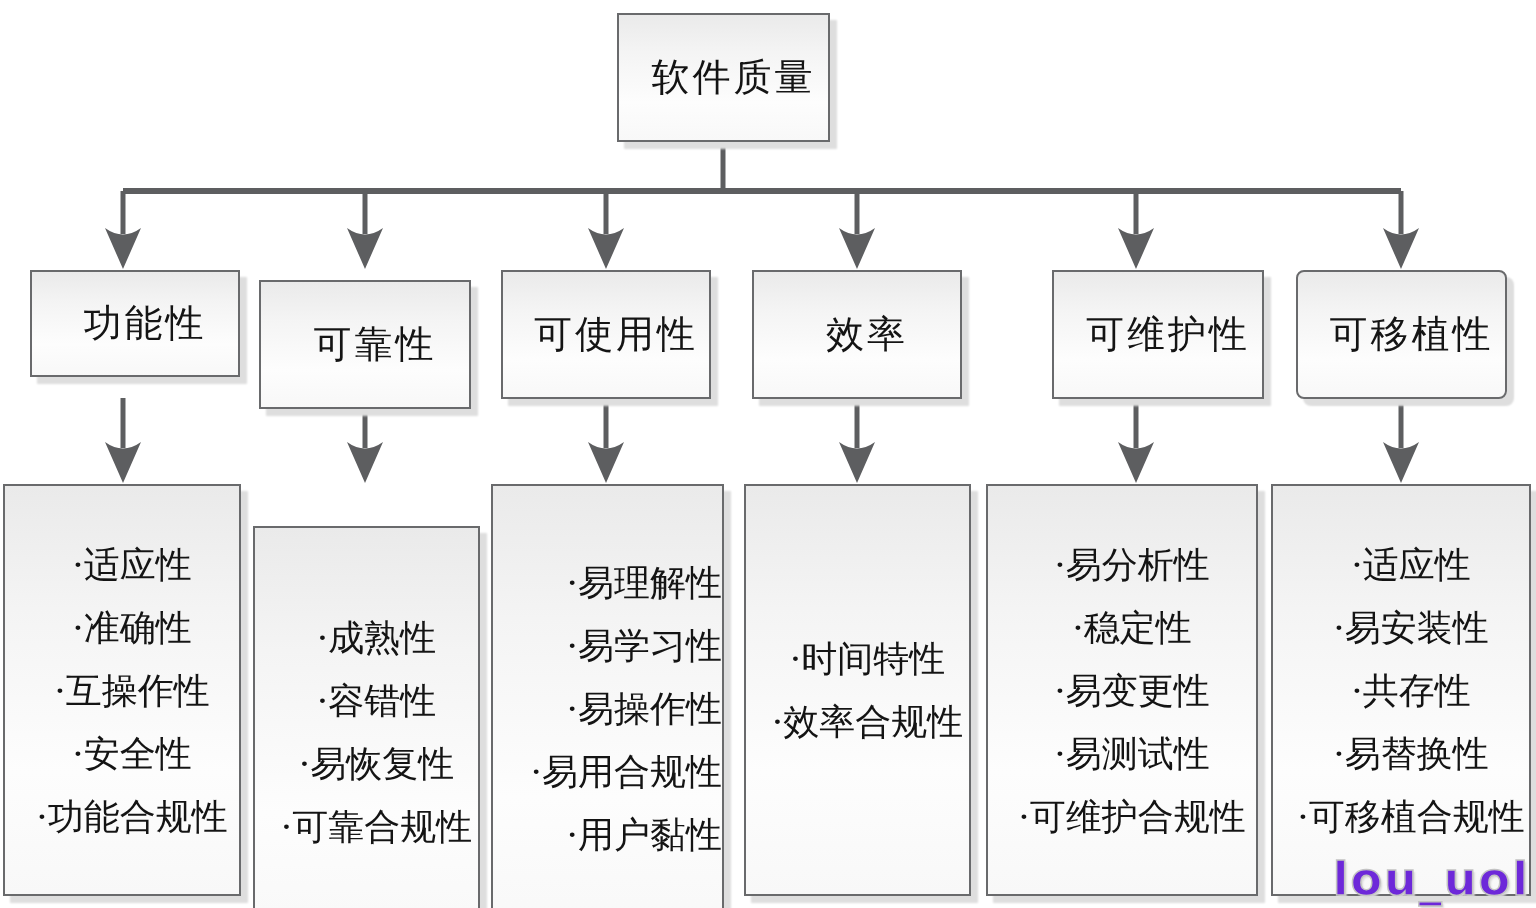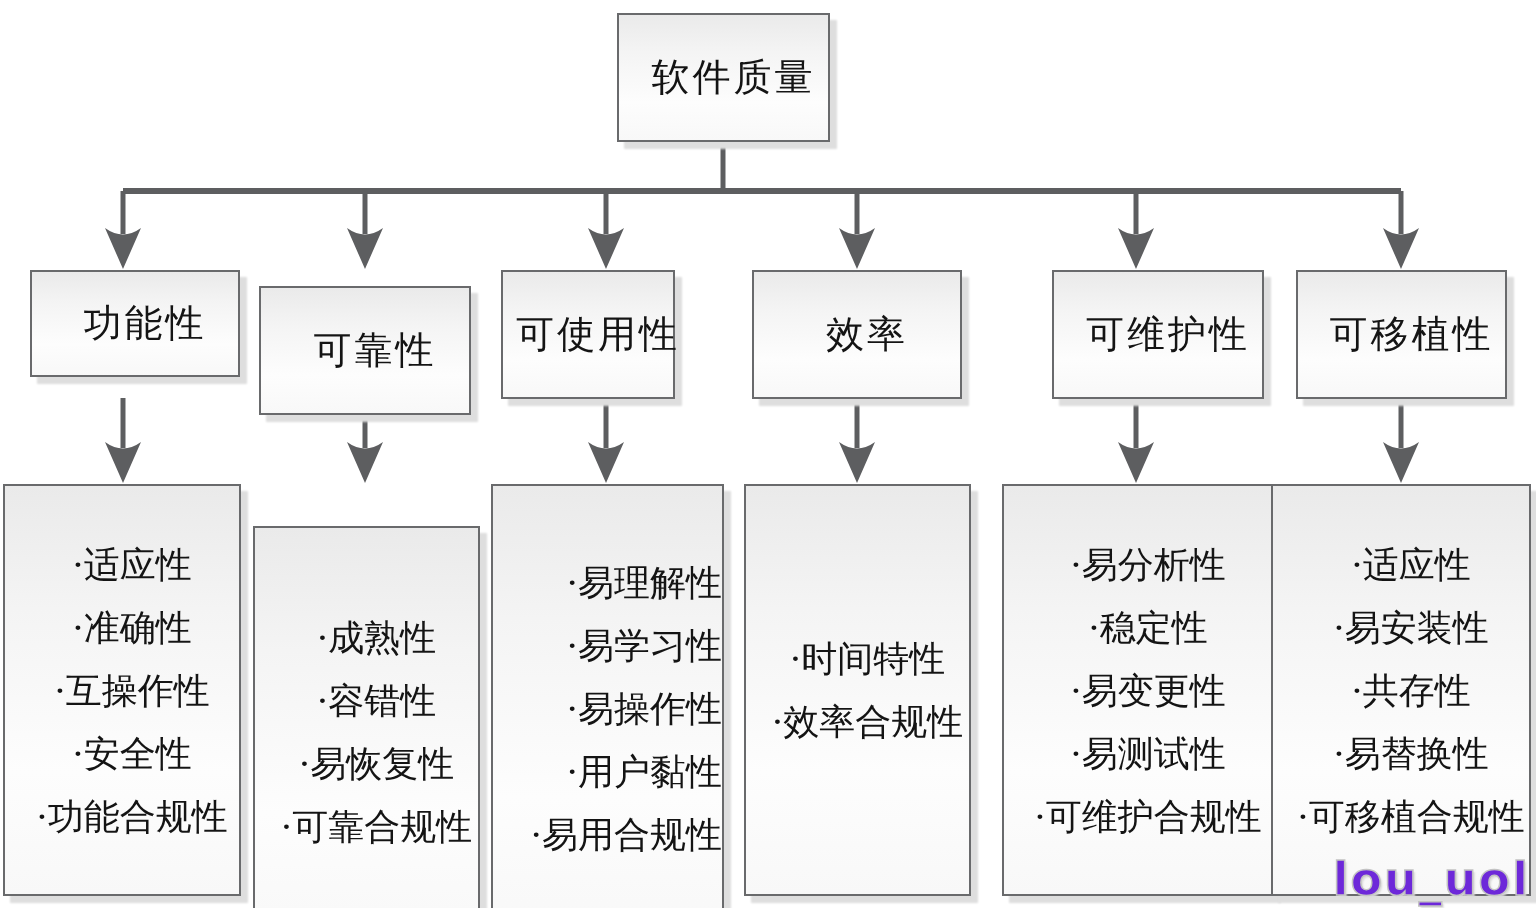--- a/index.html
+++ b/index.html
@@ -107,33 +107,33 @@
     </g>
   </svg>
 
   <div class="box" style="left:617px; top:13px; width:213px; height:129px;">
     <span class="box-label">软件质量</span>
   </div>
 
   <div class="box" style="left:18px; top:270px; width:210px; height:107px;margin-left:12px;">
     <span class="box-label">功能性</span>
   </div>
-  <div class="box" style="left:259px; top:286px; width:212px; height:129px;">
+  <div class="box" style="left:259px; top:280px; width:212px; height:129px;">
     <span class="box-label">可靠性</span>
   </div>
-  <div class="box" style="left:501px; top:270px; width:174px; height:129px;">
+  <div class="box" style="left:501px; top:270px; width:210px; height:129px;">
     <span class="box-label">可使用性</span>
   </div>
   <div class="box" style="left:752px; top:270px; width:210px; height:129px;">
     <span class="box-label">效率</span>
   </div>
   <div class="box" style="left:1052px; top:270px; width:212px; height:129px;">
     <span class="box-label">可维护性</span>
   </div>
-  <div class="box" style="left:1296px; top:270px; width:211px; height:129px;">
+  <div class="box" style="left:1296px; top:270px; width:211px; height:129px;border-radius:8px;">
     <span class="box-label">可移植性</span>
   </div>
 
   <div class="box detail" style="left:3px; top:484px; width:238px; height:412px;">
     <div class="detail-item">·适应性</div>
     <div class="detail-item">·准确性</div>
     <div class="detail-item">·互操作性</div>
     <div class="detail-item">·安全性</div>
     <div class="detail-item">·功能合规性</div>
   </div>
@@ -142,30 +142,30 @@
     <div class="detail-item">·成熟性</div>
     <div class="detail-item">·容错性</div>
     <div class="detail-item">·易恢复性</div>
     <div class="detail-item">·可靠合规性</div>
   </div>
 
   <div class="box detail" style="left:491px; top:484px; width:233px; height:448px;align-items:flex-end;">
     <div class="detail-item">·易理解性</div>
     <div class="detail-item">·易学习性</div>
     <div class="detail-item">·易操作性</div>
+    <div class="detail-item">·易用合规性</div>
     <div class="detail-item">·用户黏性</div>
-    <div class="detail-item">·易用合规性</div>
   </div>
 
   <div class="box detail" style="left:744px; top:484px; width:227px; height:412px;">
     <div class="detail-item">·时间特性</div>
     <div class="detail-item">·效率合规性</div>
   </div>
 
-  <div class="box detail" style="left:986px; top:484px; width:272px; height:412px;margin-left:16px;">
+  <div class="box detail" style="left:986px; top:484px; width:272px; height:412px;">
     <div class="detail-item">·易分析性</div>
     <div class="detail-item">·稳定性</div>
     <div class="detail-item">·易变更性</div>
     <div class="detail-item">·易测试性</div>
     <div class="detail-item">·可维护合规性</div>
   </div>
 
   <div class="box detail" style="left:1271px; top:484px; width:260px; height:412px;">
     <div class="detail-item">·适应性</div>
     <div class="detail-item">·易安装性</div>

